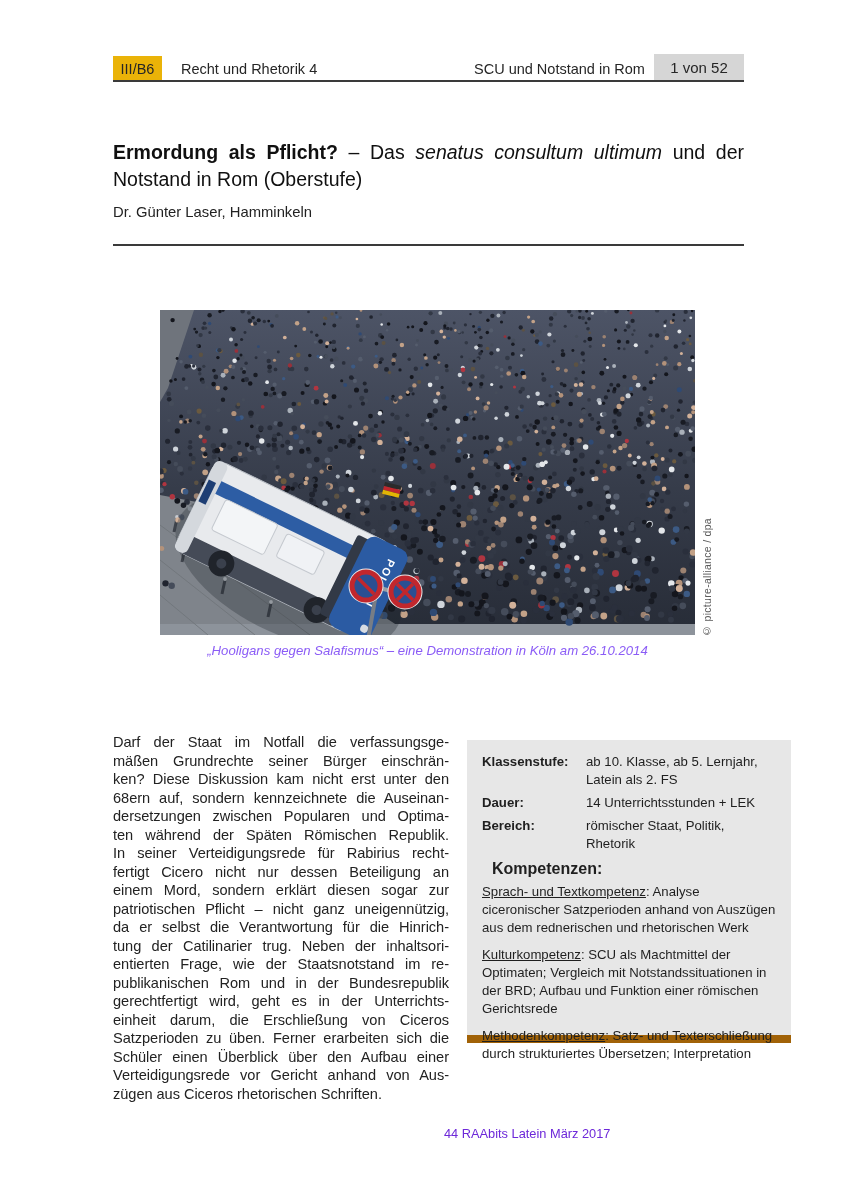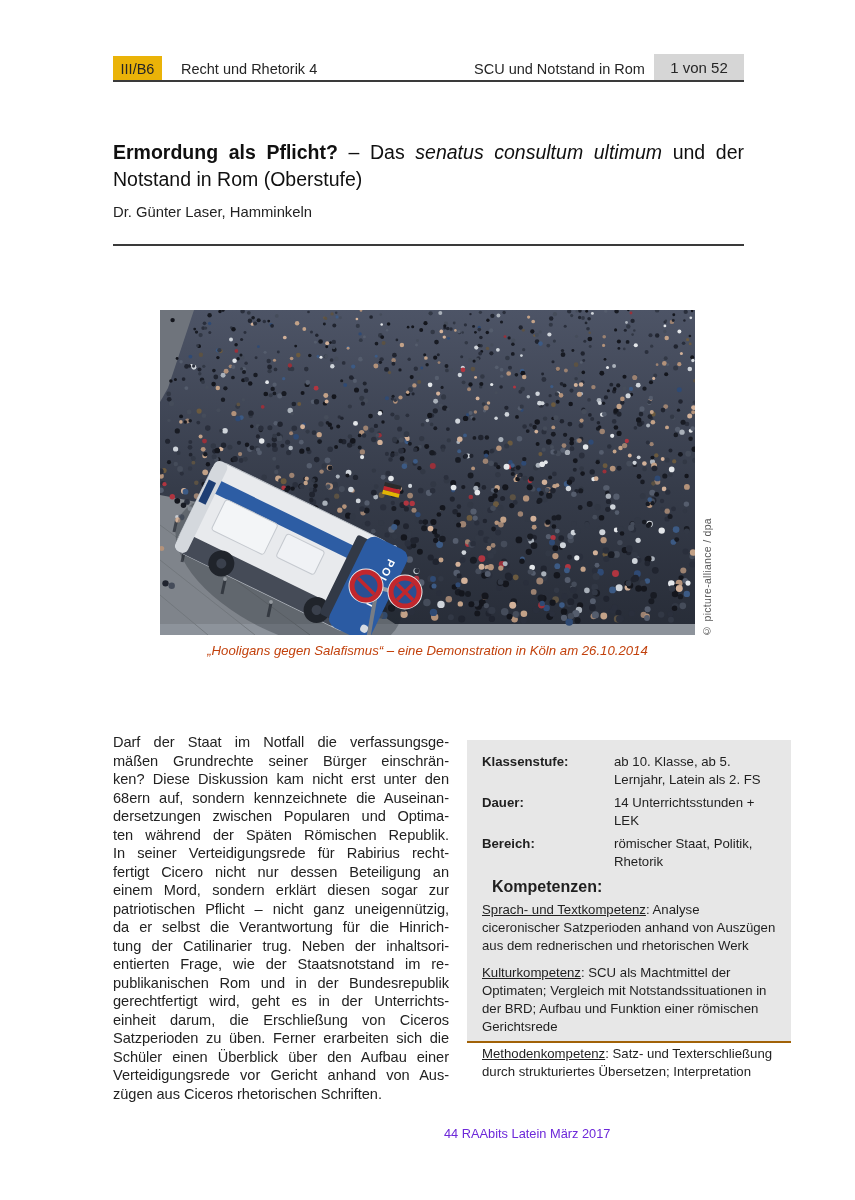--- a/index.html
+++ b/index.html
@@ -20,37 +20,37 @@
   
   .title{position:absolute;left:113px;top:125px;width:631px;font-size:19.5px;line-height:27px;color:#101010;}
   .title .l1{text-align:justify;text-align-last:justify;margin-top:14px;}
   .title .b{font-weight:bold;}
   .title .i{font-style:italic;}
   .author{position:absolute;left:113px;top:204px;font-size:14.8px;color:#222;}
 
   
   .photo{position:absolute;left:160px;top:310px;width:535px;height:325px;}
   .caption{position:absolute;left:160px;top:643px;width:535px;text-align:center;
-           font-style:italic;font-size:13.2px;color:#c2410c;}
+           font-style:italic;font-size:13.2px;color:#8b5cf6;}
   .credit{position:absolute;left:701px;top:495px;height:142px;writing-mode:vertical-rl;
           transform:rotate(180deg);font-size:10.5px;color:#5a5a5a;white-space:nowrap;letter-spacing:.3px;}
 
   
   .intro{position:absolute;left:113px;top:733px;width:336px;font-size:14.6px;line-height:18.5px;
          color:#222;letter-spacing:-0.05px;}
   .jl{text-align:justify;text-align-last:justify;}
   .jl.last{text-align-last:left;}
 
   
   .infobox{position:absolute;left:467px;top:740px;width:324px;height:303px;background:#e7e7e7;
-           border-bottom:2px solid #a16207;box-sizing:border-box;padding:13px 15px 8px;
+           border-bottom:8px solid #a16207;box-sizing:border-box;padding:13px 15px 8px;
            font-size:13.2px;line-height:18px;color:#1f1f1f;}
   .irow{display:flex;margin-bottom:5px;}
   .ilabel{flex:0 0 104px;font-weight:bold;}
-  .ivalue{flex:1;margin-left:28px;}
+  .ivalue{flex:1;}
   .komp-h{font-weight:bold;font-size:16px;margin:7px 10px 5px;}
   .komp{margin:0 0 9px;}
   .komp .ul{text-decoration:underline;}
 
   
   .footer{position:absolute;top:1126px;left:444px;width:300px;text-align:left;
           font-size:12.8px;color:#6d28d9;}
 </style>
 </head>
 <body>

